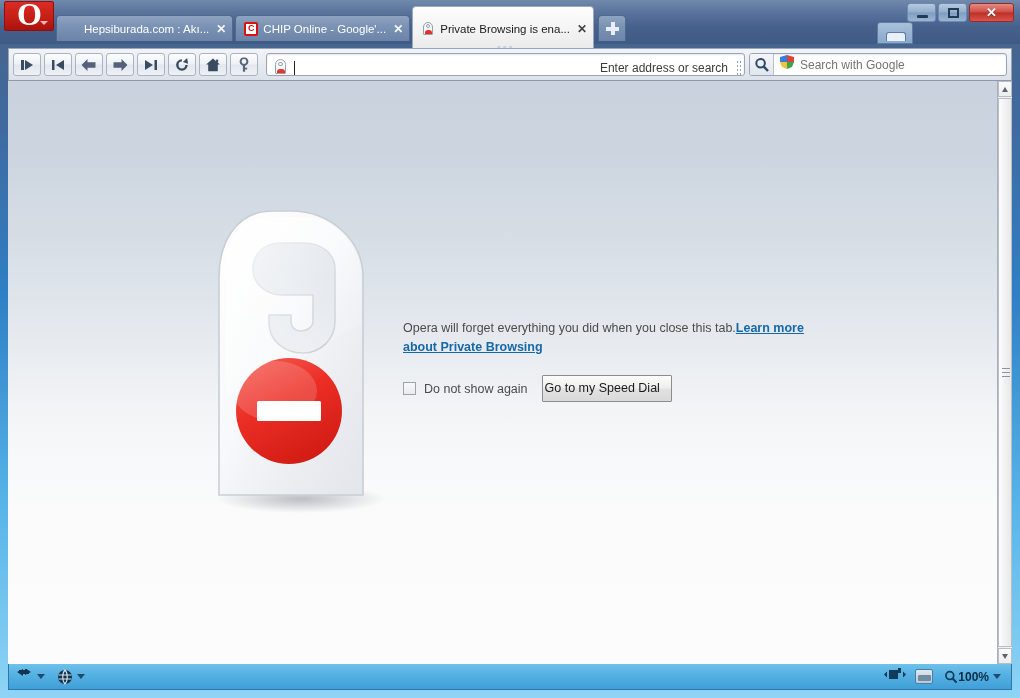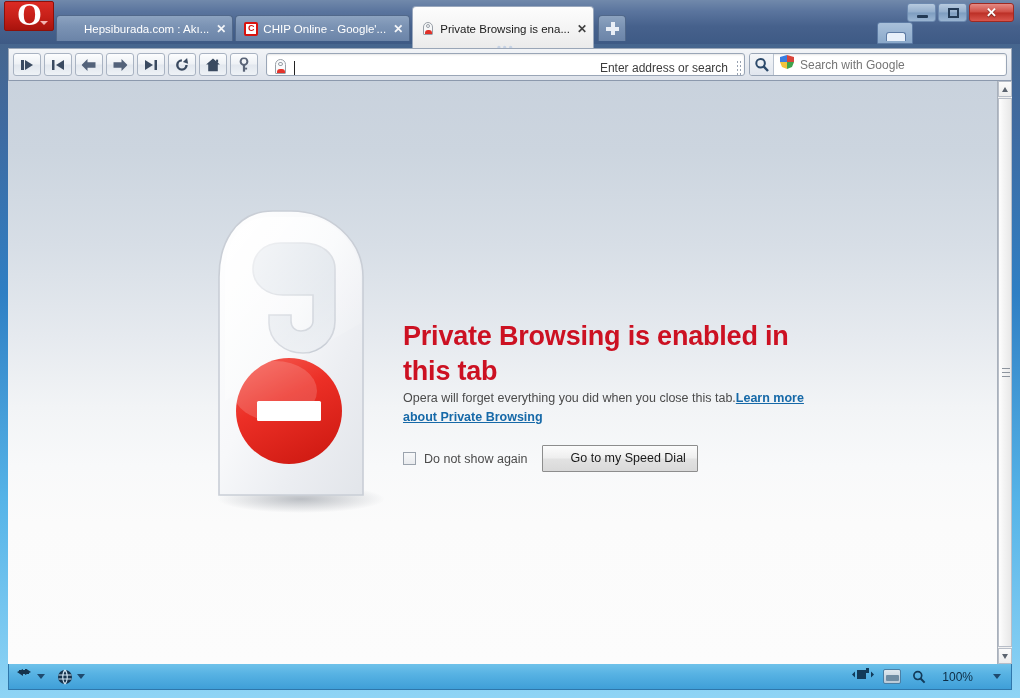--- a/index.html
+++ b/index.html
@@ -319,21 +319,21 @@
   }
   #dns-check {
     width: 13px; height: 13px;
     border: 1px solid #9ba3ad;
     background: linear-gradient(180deg, #f7f8f9 0%, #e9ebee 100%);
     margin-right: 8px; cursor: pointer; flex: 0 0 13px;
   }
   #dns-label { font-size: 12.5px; color: #4b4b4b; margin-right: 14px; }
   #speed-dial-btn {
     font-size: 12.5px; color: #1a1a1a;
-    padding: 5px 11px 6px 28px;
+    padding: 5px 11px 6px 2px;
     background: linear-gradient(180deg, #fcfcfc 0%, #eeeeee 48%, #e2e2e2 52%, #d9d9d9 100%);
     border: 1px solid #8d8d8d;
     border-radius: 1px;
     cursor: pointer;
     font-family: "Liberation Sans", sans-serif;
   }
 
   
   #vscroll {
     position: absolute; left: 997px; top: 81px; width: 15px; height: 583px;
@@ -380,22 +380,22 @@
   }
   .caret-dn {
     width: 0; height: 0; margin-left: 4px;
     border-left: 4px solid transparent; border-right: 4px solid transparent;
     border-top: 5px solid #1f4a6e;
   }
   #status-right {
     margin-left: auto; display: flex; align-items: center; gap: 7px;
   }
   #zoom-box {
-    display: flex; align-items: center; gap: 16px;
-    padding: 1px 4px; cursor: pointer;
+    display: flex; align-items: center; gap: 0;
+    padding: 1px 4px; cursor: pointer; font-weight: bold;
   }
   #zoom-value { font-size: 12px; color: #0d2c44; }
   #img-toggle {
     width: 18px; height: 15px;
     background: linear-gradient(180deg,#dfe8ef 0%, #b9c8d6 100%);
     border: 1px solid #4a7fa5; border-radius: 2px;
     position: relative; cursor: pointer;
   }
   #img-toggle .pic {
     position: absolute; left: 2px; bottom: 2px; width: 13px; height: 6px;
@@ -590,21 +590,20 @@
                L124 66 C124 50 110 40 92 40 Z" fill="url(#hangFill)" stroke="#c9ced6" stroke-width="1.6" fill-rule="evenodd"></path>
 
       <path d="M62 10 C26 10 10 44 10 76 L10 200 L150 120 L150 74 C150 38 116 10 80 10 Z" fill="url(#gloss)" clip-path="url(#bodyClip)"></path>
 
       <circle cx="78" cy="208" r="53" fill="url(#redG)"></circle>
       <ellipse cx="64" cy="188" rx="42" ry="30" fill="#ffffff" opacity="0.16"></ellipse>
       <rect x="46" y="198" width="64" height="20" rx="1.5" fill="#ffffff"></rect>
     </svg>
 
     <div id="msg-block">
-      <div id="headline">Private Browsing is enabled in this tab</div>
       <div id="body-text">
         <span>Opera will forget everything you did when you close this tab.</span><a id="learn-link" href="#">Learn more about Private Browsing</a>
       </div>
       <div id="action-row">
         <span id="dns-check"></span>
         <span id="dns-label">Do not show again</span>
         <button id="speed-dial-btn">Go to my Speed Dial</button>
       </div>
     </div>
   </div>

